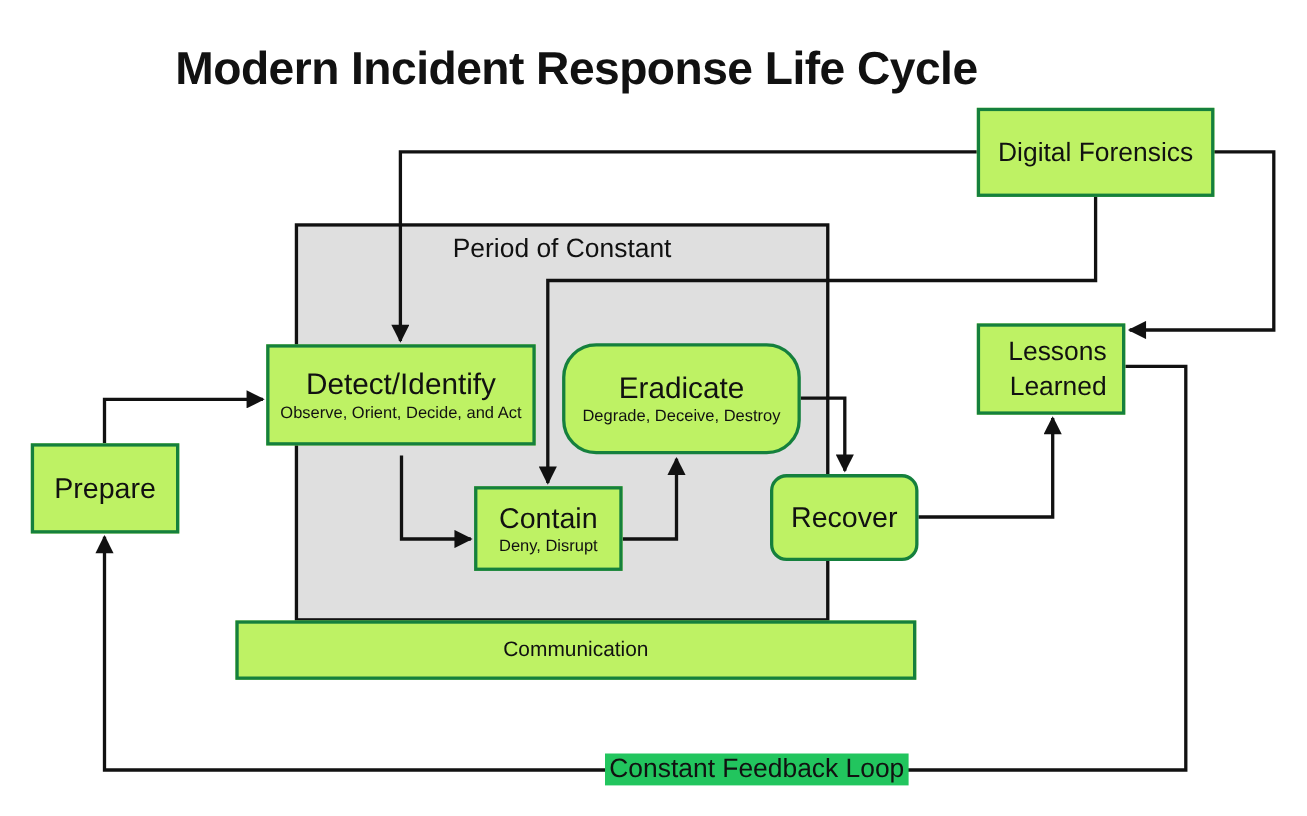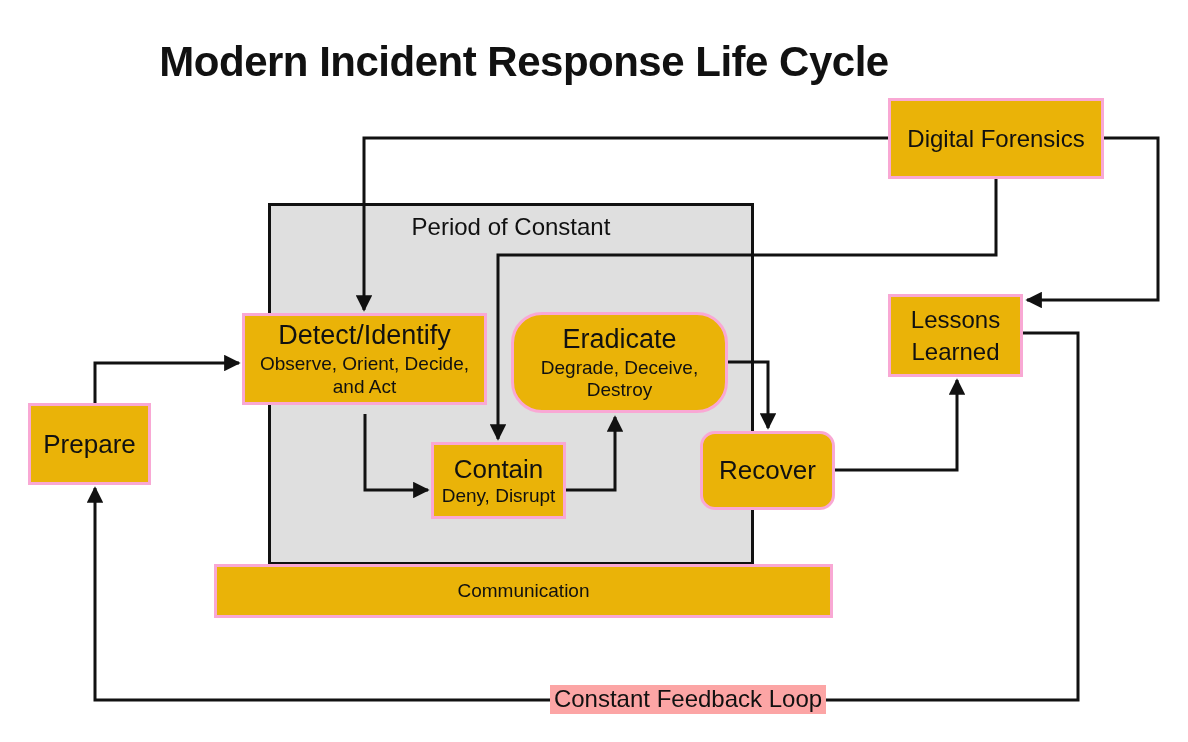--- a/index.html
+++ b/index.html
@@ -26,44 +26,44 @@
     position:absolute; top:7px; left:0; width:100%;
     text-align:center; font-size:24px;
   }
 
   
   svg.wires { position:absolute; left:0; top:0; z-index:2; }
   svg.wires path { stroke:#111111; stroke-width:3; fill:none; }
 
   
   .node {
-    position:absolute; background:#eab308; border:3px solid #f9a8d4;
+    position:absolute; background:#bef264; border:3px solid #15803d;
     display:flex; flex-direction:column; align-items:center; justify-content:center;
-    text-align:center; z-index:3;
+    text-align:right; z-index:3;
   }
   .node .main { font-size:26px; line-height:1.25; }
-  .node .sub  { font-size:19px; line-height:1.2; }
+  .node .sub  { font-size:15px; line-height:1.2; }
 
-  .node-prepare           { left:28px;  top:403px; width:123px; height:82px; }
+  .node-prepare           { left:28px;  top:403px; width:135px; height:82px; }
   .node-detect            { left:242px; top:313px; width:245px; height:92px; }
   .node-detect .main      { font-size:27px; }
   .node-eradicate         { left:511px; top:312px; width:217px; height:101px;border-radius:31px; }
   .node-eradicate .main   { font-size:27px; }
   .node-contain           { left:431px; top:442px; width:135px; height:77px; }
   .node-recover           { left:700px; top:431px; width:135px; height:79px;border-radius:15px; }
   .node-lessons           { left:888px; top:294px; width:135px; height:83px; padding:11px 14px; }
   .node-lessons .main     { font-size:24px; line-height:1.3; }
   .node-forensics         { left:888px; top:98px;  width:216px; height:81px; }
   .node-forensics .main   { font-size:24px; }
   .node-communication     { left:214px; top:564px; width:619px; height:54px; }
   .node-communication .main { font-size:19px; }
 
   .feedback-label {
     position:absolute; left:550px; top:685px; width:276px;
-    text-align:center; font-size:24px; background:#fca5a5;
+    text-align:center; font-size:24px; background:#22c55e;
     z-index:4; line-height:1.2;
   }
 </style>
 </head>
 <body>
 
 <div class="stage">
 
   <div class="diagram-title">Modern Incident Response Life Cycle</div>
 

